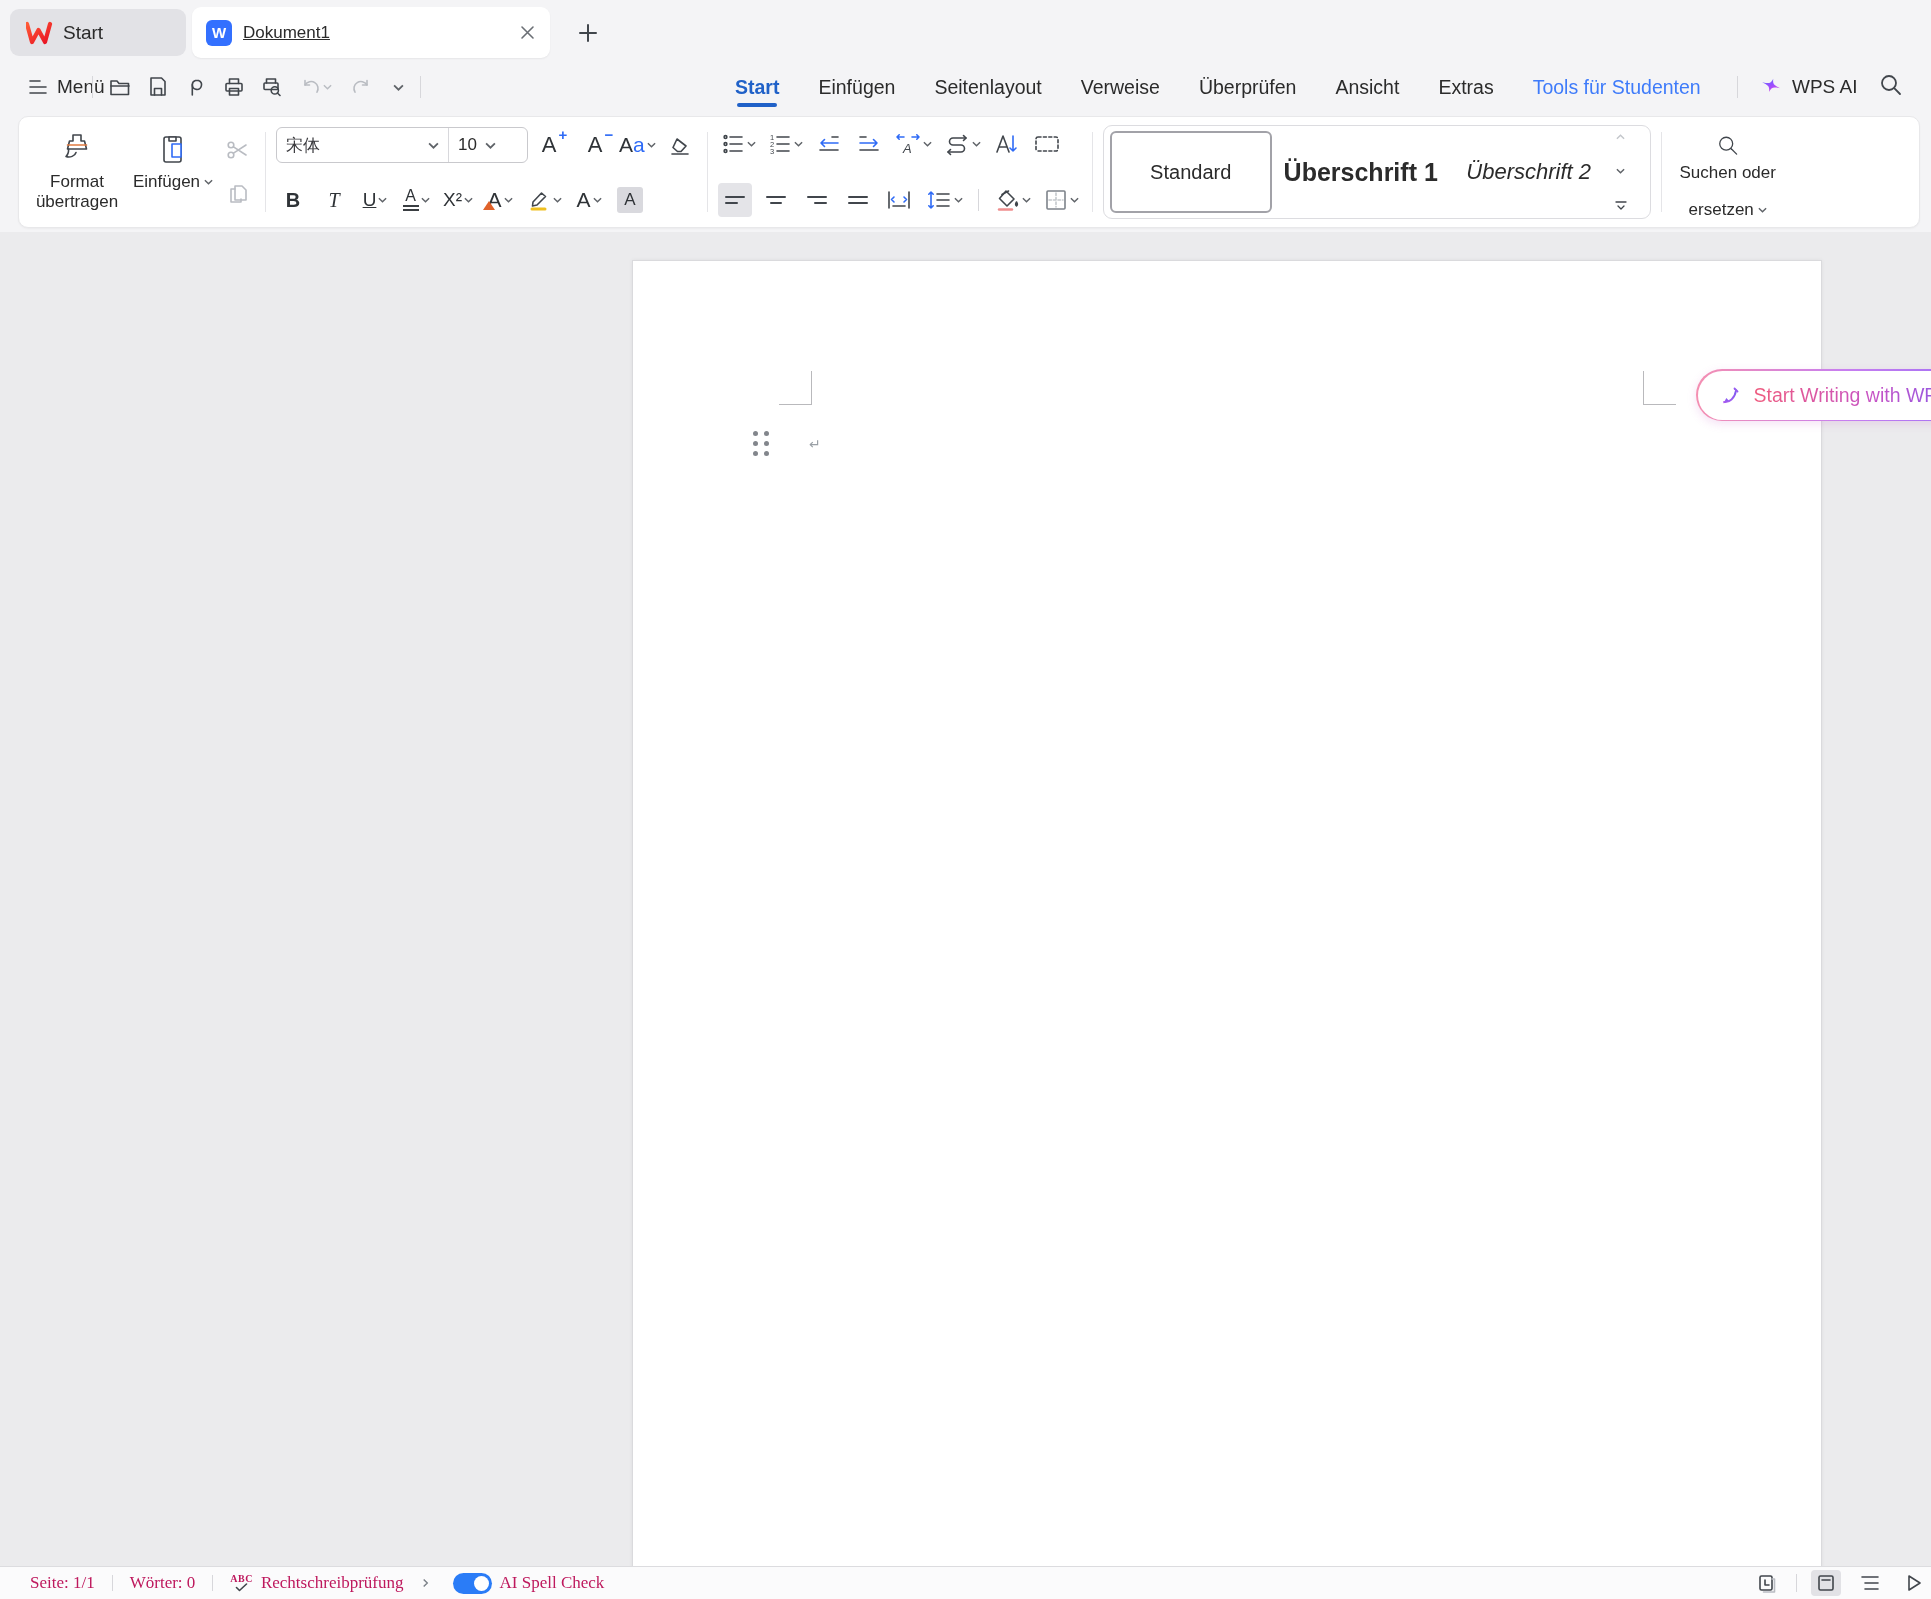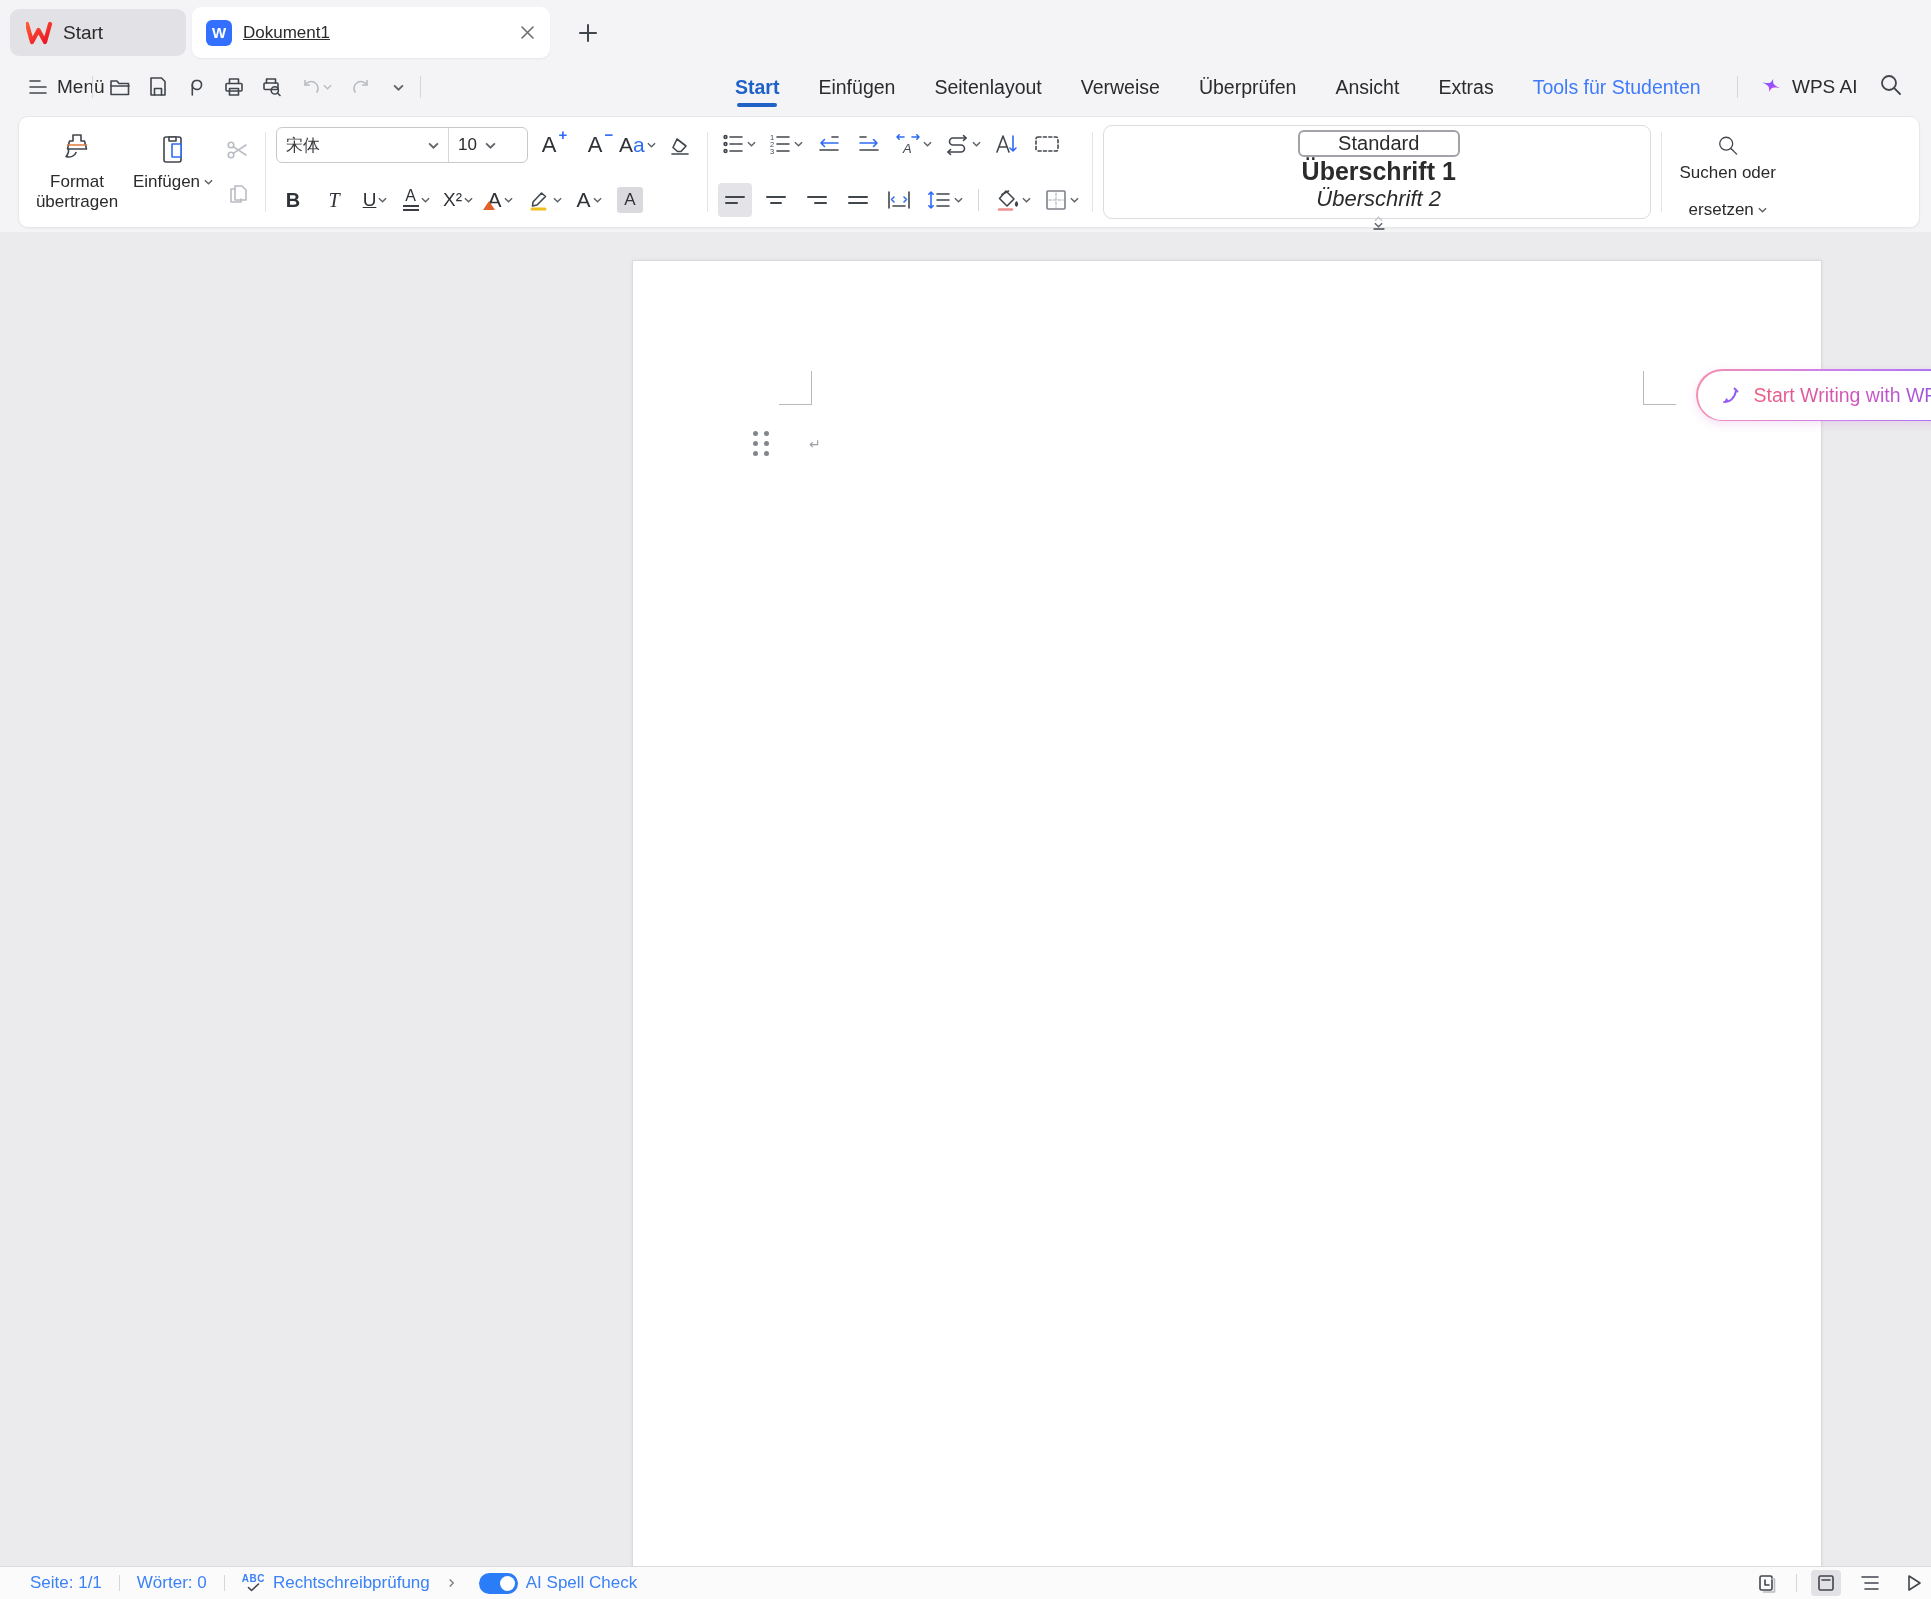--- a/index.html
+++ b/index.html
@@ -64,21 +64,21 @@
   .bluemark { color:#2f6bf6; font-weight:bold; }
   .ax { position:relative; display:inline-block; }
   .ax .sup { position:absolute; top:-6px; right:-11px; font-size:15px; }
   .shadbox { background:#d9d9de; border-radius:3px; width:26px; height:26px; display:flex; align-items:center; justify-content:center; }
   .strike-lines { display:flex; flex-direction:column; gap:2px; margin-top:2px; }
   .strike-lines i { display:block; width:16px; height:1.6px; background:#3a3e42; }
   .effA { position:relative; }
   .effA .tri { position:absolute; left:-4px; bottom:2px; width:0; height:0; border-left:6px solid transparent; border-right:6px solid transparent; border-bottom:9px solid #e0622a; }
 
   
-  .gallery { width:548px; border:1px solid #dcdce0; border-radius:9px; margin:1px 0; display:flex; align-items:center; padding:4px 2px 4px 6px;flex-direction:column; }
+  .gallery { width:548px; border:1px solid #dcdce0; border-radius:9px; margin:1px 0; display:flex; align-items:center; padding:4px 2px 4px 6px; }
   .gcell { height:82px; display:flex; align-items:center; justify-content:center; border-radius:6px; }
   .gcell.sel { width:162px; border:2px solid #a2a2a8; font-size:20px; }
   .gcell.h1 { width:178px; font-size:25px; font-weight:bold; }
   .gcell.h2 { width:158px; font-size:22px; font-weight:normal; font-style:italic; }
   .gscroll { width:26px; display:flex; flex-direction:column; align-items:center; justify-content:space-between; height:84px; padding:4px 0; }
 
   .searchbtn { width:112px; display:flex; flex-direction:column; align-items:center; padding-top:10px; border-radius:6px; }
   .searchbtn .cap { font-size:17px; line-height:21px; text-align:center; margin-top:5px; }
   .searchbtn .l2 { display:flex; align-items:center; gap:4px; justify-content:center; }
 
@@ -93,21 +93,21 @@
 
   
   .pill-wrap { position:absolute; left:1063px; top:108px; padding:1.5px; border-radius:27px;
                background:linear-gradient(90deg,#f48fb1,#c77ef0,#9b6df5); box-shadow:0 3px 10px rgba(200,90,200,.18); }
   .pill { height:49px; border-radius:26px; background:#fff; display:flex; align-items:center; gap:12px; padding:0 18px 0 22px; }
   .pill .txt { font-size:19.5px; background:linear-gradient(90deg,#ef5b7e 0%,#c653c6 55%,#7d5bf0 100%);
                -webkit-background-clip:text; background-clip:text; color:transparent; white-space:nowrap; }
 
   
   #statusbar { left:0; top:1566px; width:1931px; height:33px; background:#fbfbfc; border-top:1px solid #dcdcdf;
-               display:flex; align-items:center; font-size:17px; color:#3b82f6; }
+               display:flex; align-items:center; font-size:17px; color:#be185d;font-family:Liberation Serif, serif; }
   .sb-left { position:absolute; left:30px; display:flex; align-items:center; gap:17px; }
   .sb-right { position:absolute; left:1752px; display:flex; align-items:center; gap:14px; }
   .sb-item { display:flex; align-items:center; gap:8px; }
   .toggle { width:39px; height:21px; border-radius:11px; background:#2a7cf7; position:relative; }
   .toggle i { position:absolute; right:3px; top:3px; width:15px; height:15px; border-radius:50%; background:#fff; }
   .abc { display:flex; flex-direction:column; align-items:center; line-height:9px; }
   .abc .t { font-size:10px; font-weight:bold; letter-spacing:.5px; }
   .sb-ibtn { width:30px; height:26px; border-radius:4px; display:flex; align-items:center; justify-content:center; }
   .sb-ibtn.on { background:#e2e2e6; }
 

